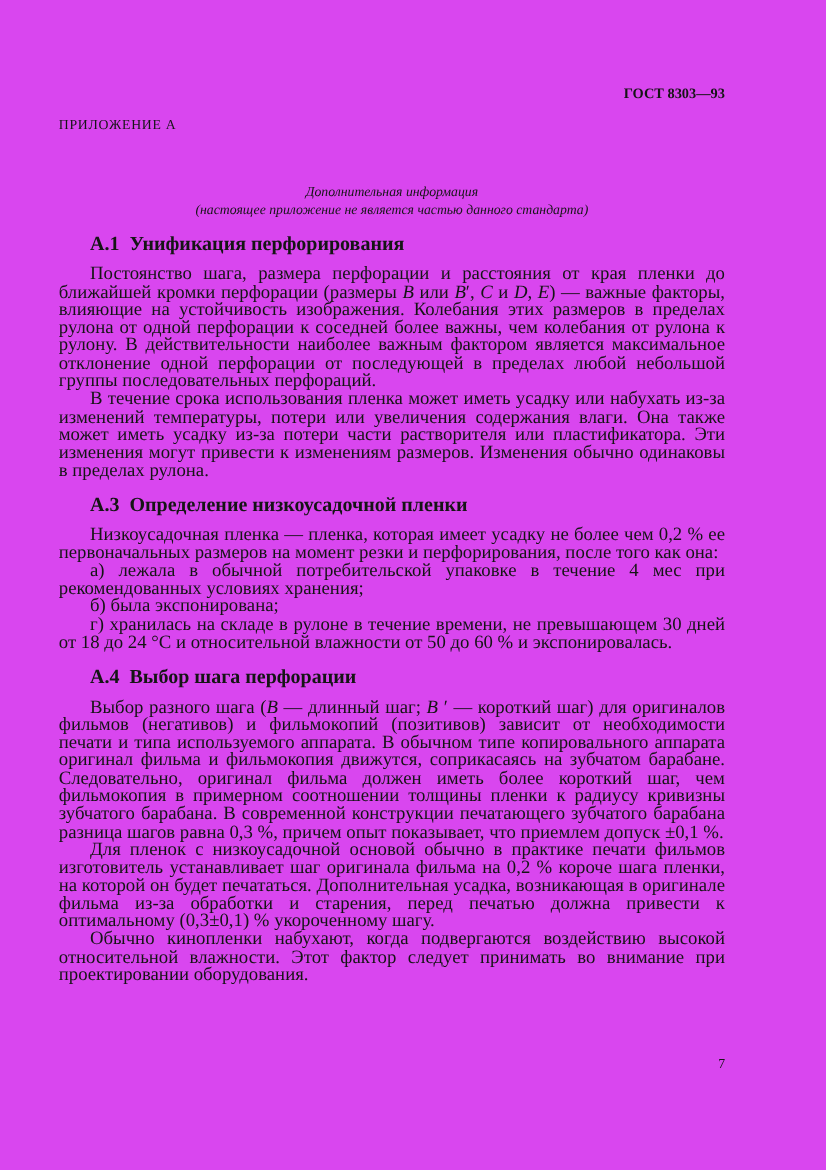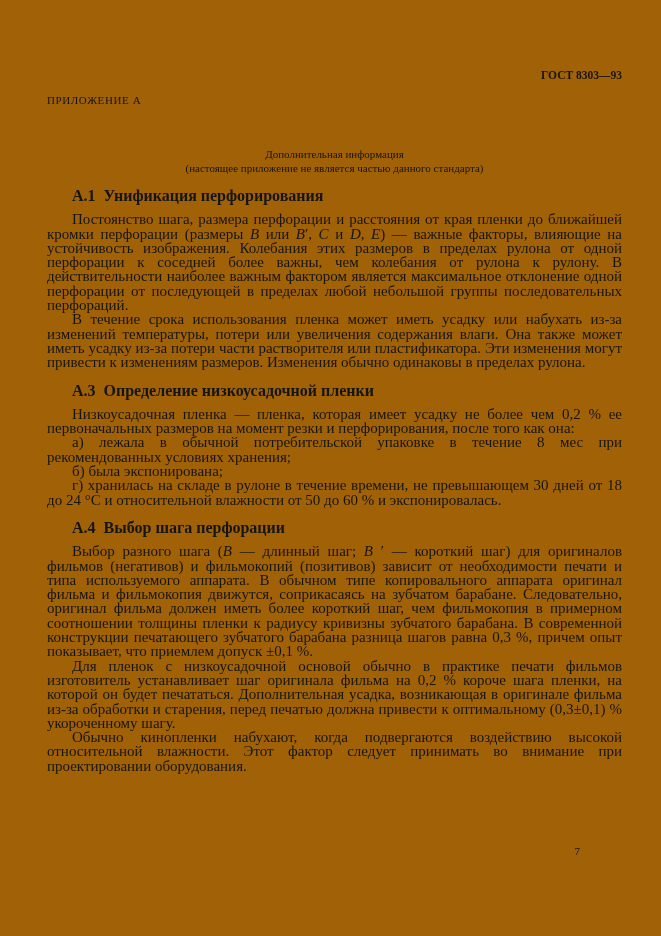--- a/index.html
+++ b/index.html
@@ -14,40 +14,41 @@
     font-family: "Liberation Serif", "DejaVu Serif", serif;
     color: #151515;
     overflow: hidden;
   }
   .page {
     position: absolute;
     top: 0; left: 0;
     width: 661px;
     height: 936px;
     box-sizing: border-box;
-    padding: 0 39px 0 47px;
-    background: #a16207;
+    padding: 0 81px 0 47px;
+    background: #d946ef;
   }
   .doc-code {
     margin-top: 69px;
     text-align: right;
     font-weight: bold;
     font-size: 11.5px;
     line-height: 13px;
   }
   .appendix {
     margin-top: 12px;
     text-align: left;
     font-size: 11px;
     line-height: 13px;
     letter-spacing: 0.6px;
   }
   .subtitle {
     margin-top: 40px;
     text-align: center;
+    font-style: italic;
     font-size: 11px;
     line-height: 14px;
   }
   .sections {
     margin-top: 0;
   }
   .sec-heading {
     font-weight: bold;
     font-size: 16px;
     line-height: 14.3px;
@@ -84,21 +85,21 @@
     <div>Дополнительная информация</div>
     <div>(настоящее приложение не является частью данного стандарта)</div>
   </div>
 
   <div class="sections">
       <div class="sec-heading">А.1 Унификация перфорирования</div>
       <p class="para">Постоянство шага, размера перфорации и расстояния от края пленки до ближайшей кромки перфорации (размеры <i>B</i> или <i>B</i>′, <i>C</i> и <i>D</i>, <i>E</i>) — важные факторы, влияющие на устойчивость изображения. Колебания этих размеров в пределах рулона от одной перфорации к соседней более важны, чем колебания от рулона к рулону. В действительности наиболее важным фактором является максимальное отклонение одной перфорации от последующей в пределах любой небольшой группы последовательных перфораций.</p>
       <p class="para">В течение срока использования пленка может иметь усадку или набухать из-за изменений температуры, потери или увеличения содержания влаги. Она также может иметь усадку из-за потери части растворителя или пластификатора. Эти изменения могут привести к изменениям размеров. Изменения обычно одинаковы в пределах рулона.</p>
       <div class="sec-heading">А.3 Определение низкоусадочной пленки</div>
       <p class="para">Низкоусадочная пленка — пленка, которая имеет усадку не более чем 0,2 % ее первоначальных размеров на момент резки и перфорирования, после того как она:</p>
-      <p class="para">а) лежала в обычной потребительской упаковке в течение 8 мес при рекомендованных условиях хранения;</p>
+      <p class="para">а) лежала в обычной потребительской упаковке в течение 4 мес при рекомендованных условиях хранения;</p>
       <p class="para">б) была экспонирована;</p>
       <p class="para">г) хранилась на складе в рулоне в течение времени, не превышающем 30 дней от 18 до 24 °С и относительной влажности от 50 до 60 % и экспонировалась.</p>
       <div class="sec-heading">А.4 Выбор шага перфорации</div>
       <p class="para">Выбор разного шага (<i>B</i> — длинный шаг; <i>B</i> ′ — короткий шаг) для оригиналов фильмов (негативов) и фильмокопий (позитивов) зависит от необходимости печати и типа используемого аппарата. В обычном типе копировального аппарата оригинал фильма и фильмокопия движутся, соприкасаясь на зубчатом барабане. Следовательно, оригинал фильма должен иметь более короткий шаг, чем фильмокопия в примерном соотношении толщины пленки к радиусу кривизны зубчатого барабана. В современной конструкции печатающего зубчатого барабана разница шагов равна 0,3 %, причем опыт показывает, что приемлем допуск ±0,1 %.</p>
       <p class="para">Для пленок с низкоусадочной основой обычно в практике печати фильмов изготовитель устанавливает шаг оригинала фильма на 0,2 % короче шага пленки, на которой он будет печататься. Дополнительная усадка, возникающая в оригинале фильма из-за обработки и старения, перед печатью должна привести к оптимальному (0,3±0,1) % укороченному шагу.</p>
       <p class="para">Обычно кинопленки набухают, когда подвергаются воздействию высокой относительной влажности. Этот фактор следует принимать во внимание при проектировании оборудования.</p>
     </div>
 
   <div class="page-number">7</div>
 </div>

